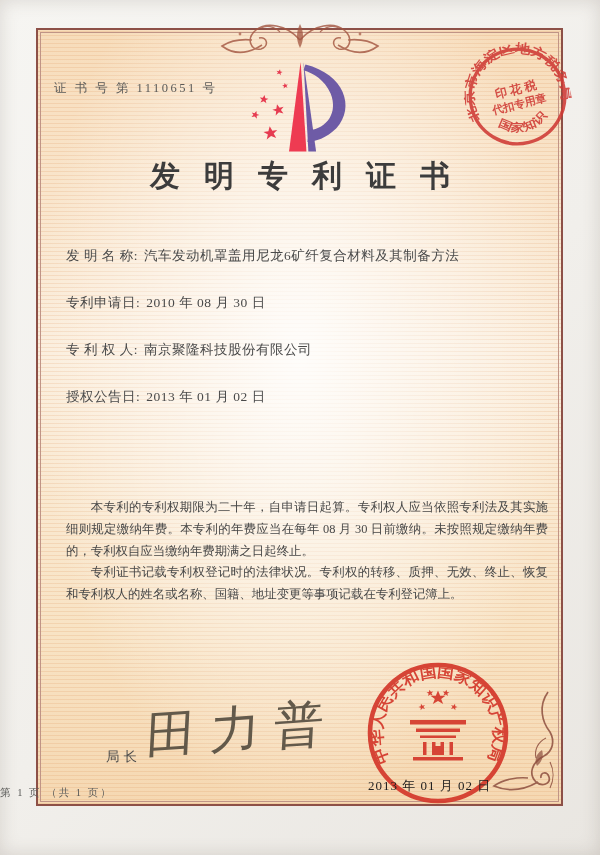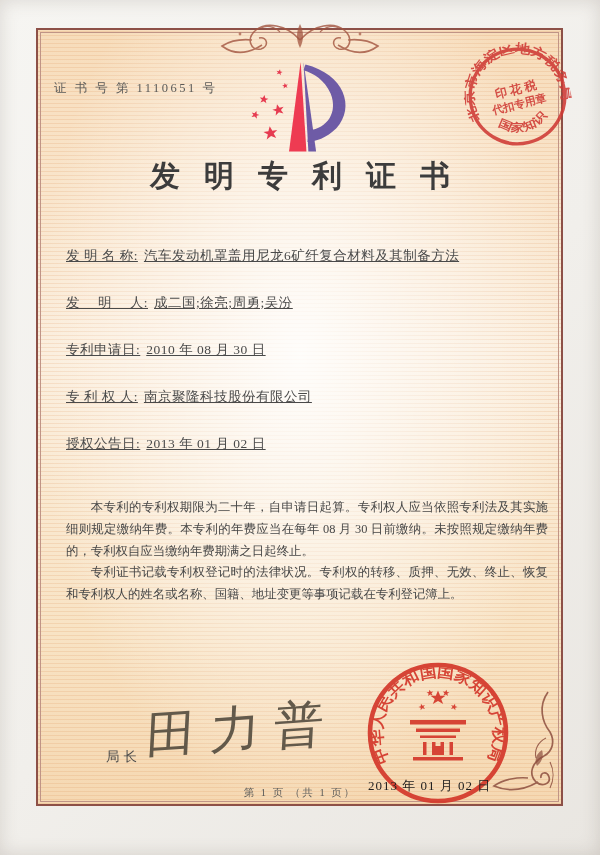--- a/index.html
+++ b/index.html
@@ -29,39 +29,39 @@
   .abs{position:absolute;}
   .cert-no{
     left:54px;top:80px;font-size:12.5px;color:#5a5a58;letter-spacing:2.5px;text-align:right;
   }
   .title{
     left:0;right:0;top:156px;text-align:center;
     font-size:30px;font-weight:600;color:#3c3c3c;
     letter-spacing:24px;padding-left:24px;
   }
   .fields{left:66px;top:247px;right:52px;}
-  .field-row{height:47px;font-size:13.5px;color:#4a4a4a;letter-spacing:.5px;white-space:nowrap;text-decoration:underline;}
+  .field-row{height:47px;font-size:13.5px;color:#4a4a4a;letter-spacing:.5px;white-space:nowrap;}
   .field-row .lbl{margin-right:6px;}
   .body-text{
     left:66px;right:52px;top:497px;
     font-size:12.4px;line-height:1.76;color:#474747;text-align:justify;
   }
   .body-text p{margin:0;text-indent:2em;}
   .sig-label{left:106px;top:748px;font-size:13.5px;color:#4c4c4c;letter-spacing:4px;}
   .sig-name{
     left:146px;top:696px;font-size:50px;color:#4a4337;
     letter-spacing:14px;transform:rotate(-4deg) skewX(-7deg);
     opacity:.85;z-index:3;
   }
   .seal{left:363px;top:658px;width:150px;height:150px;z-index:2;opacity:.92;}
   .issue-date{
     left:368px;top:777px;font-size:13px;color:#1e1e1e;letter-spacing:1px;z-index:4;
   }
   .footer{
-    left:0;right:0;top:786px;text-align:center;
+    left:0;right:0;top:786px;
     font-size:10.5px;color:#5c5c5a;letter-spacing:2px;
   }
   .stamp{left:465px;top:44px;width:105px;height:105px;transform:rotate(-14deg);opacity:.88;}
   .logo{left:232px;top:56px;width:145px;height:108px;}
   .orn-top{left:218px;top:14px;width:164px;height:52px;z-index:1;}
   .orn-br{left:490px;top:688px;width:68px;height:110px;z-index:1;}
 </style>
 </head>
 <body>
 
@@ -135,23 +135,20 @@
   <text x="50" y="61" text-anchor="middle" font-size="10.5" font-weight="bold" fill="#cf3a35">代扣专用章</text>
 </svg>
 
 <div class="abs title">发明专利证书</div>
 
 <div class="abs fields">
   <div class="field-row">
     <span class="lbl">发 明 名 称:</span><span>汽车发动机罩盖用尼龙6矿纤复合材料及其制备方法</span>
   </div>
   <div class="field-row">
-    <span class="lbl">发　 明　 人:</span><span>成二国;徐亮;周勇;吴汾</span>
-  </div>
-  <div class="field-row">
     <span class="lbl">专利申请日:</span><span>2010 年 08 月 30 日</span>
   </div>
   <div class="field-row">
     <span class="lbl">专 利 权 人:</span><span>南京聚隆科技股份有限公司</span>
   </div>
   <div class="field-row">
     <span class="lbl">授权公告日:</span><span>2013 年 01 月 02 日</span>
   </div>
 </div>
 

